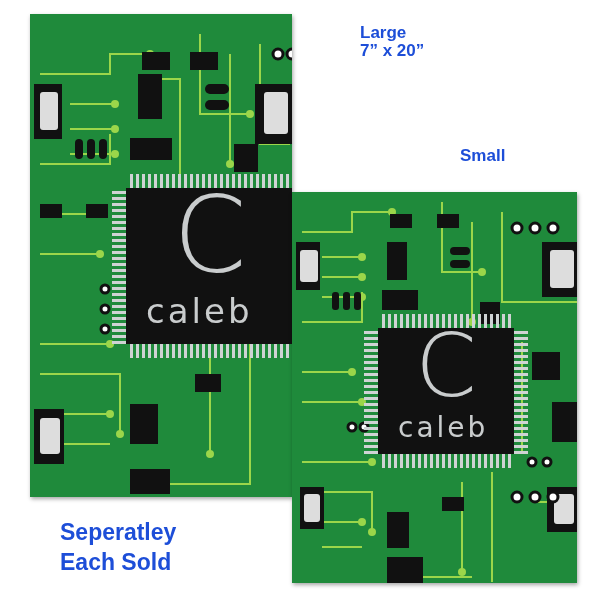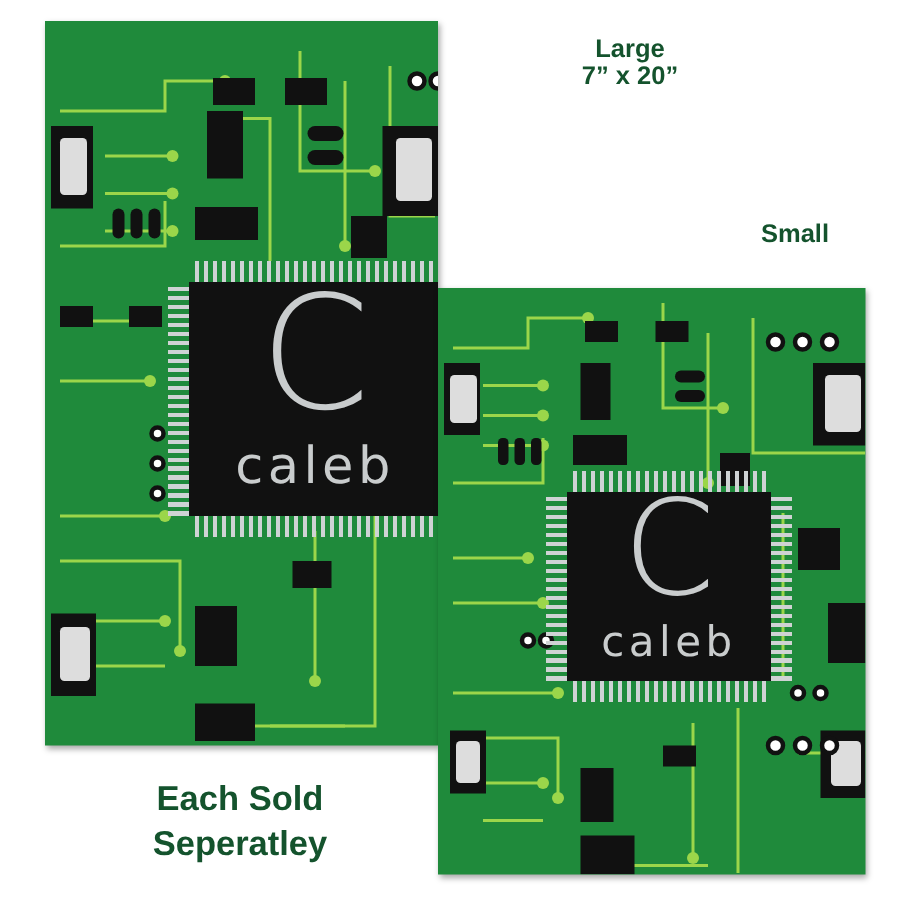--- a/index.html
+++ b/index.html
@@ -3,22 +3,22 @@
 <meta charset="utf-8">
 <style>
   html,body{margin:0;padding:0;background:#fff;}
   body{width:600px;height:600px;position:relative;overflow:hidden;font-family:"Liberation Sans",sans-serif;}
   .book{position:absolute;background:#1f8a3b;overflow:hidden;box-shadow:1px 2px 4px rgba(0,0,0,0.35);}
   .book svg{position:absolute;left:0;top:0;}
   .chip{position:absolute;background:#111;}
   .pins{position:absolute;background:repeating-linear-gradient(90deg,#cfd3d4 0 3px,transparent 3px 6px);}
   .pinsv{position:absolute;background:repeating-linear-gradient(0deg,#cfd3d4 0 3px,transparent 3px 6px);}
   .initial{position:absolute;color:#c9cccd;font-family:"DejaVu Sans",sans-serif;font-weight:300;line-height:1;text-align:center;}
-  .name{position:absolute;color:#c9cccd;font-family:"DejaVu Sans",sans-serif;letter-spacing:3px;line-height:1;text-align:center;}
-  .label{position:absolute;font-weight:bold;color:#14532d;text-align:center;line-height:1.05;}
+  .name{position:absolute;color:#c9cccd;font-family:"DejaVu Sans",sans-serif;letter-spacing:3px;line-height:1;text-align:left;margin-left:20px;}
+  .label{position:absolute;font-weight:bold;color:#1d4ed8;line-height:1.05;}
 </style>
 </head>
 <body>
 
 <div class="book" style="left:30px;top:14px;width:262px;height:483px;">
   <svg width="262" height="483">
     <g stroke="#9bd64a" stroke-width="2" fill="none">
       <path d="M10 60 H80 V40 H120"></path>
         <path d="M40 90 H85"></path>
         <path d="M40 115 H85"></path>
@@ -181,15 +181,15 @@
 </div>
 
 <div class="label" style="left:360px;top:24px;width:120px;font-size:17px;">
   <div>Large</div>
   <div>7” x 20”</div>
 </div>
 <div class="label" style="left:460px;top:147px;width:140px;font-size:17px;">
   <div>Small</div>
 </div>
 <div class="label" style="left:60px;top:518px;width:200px;font-size:23px;line-height:1.3;">
+  <div>Seperatley</div>
   <div>Each Sold</div>
-  <div>Seperatley</div>
 </div>
 
 </body></html>

